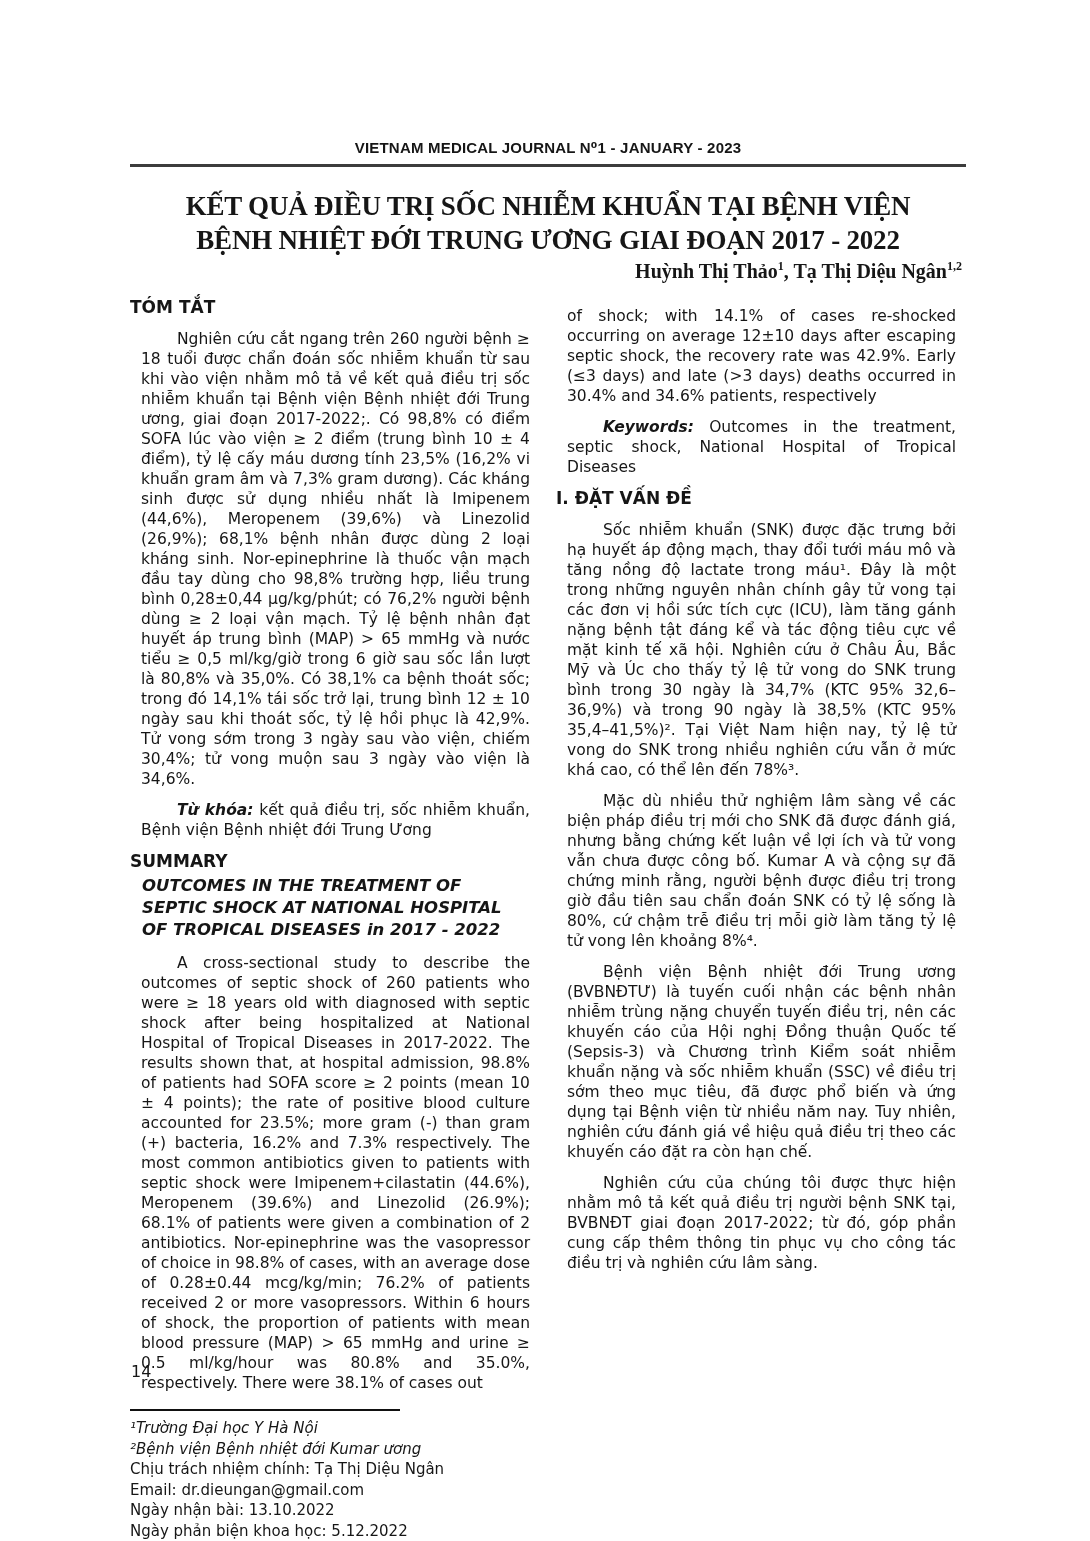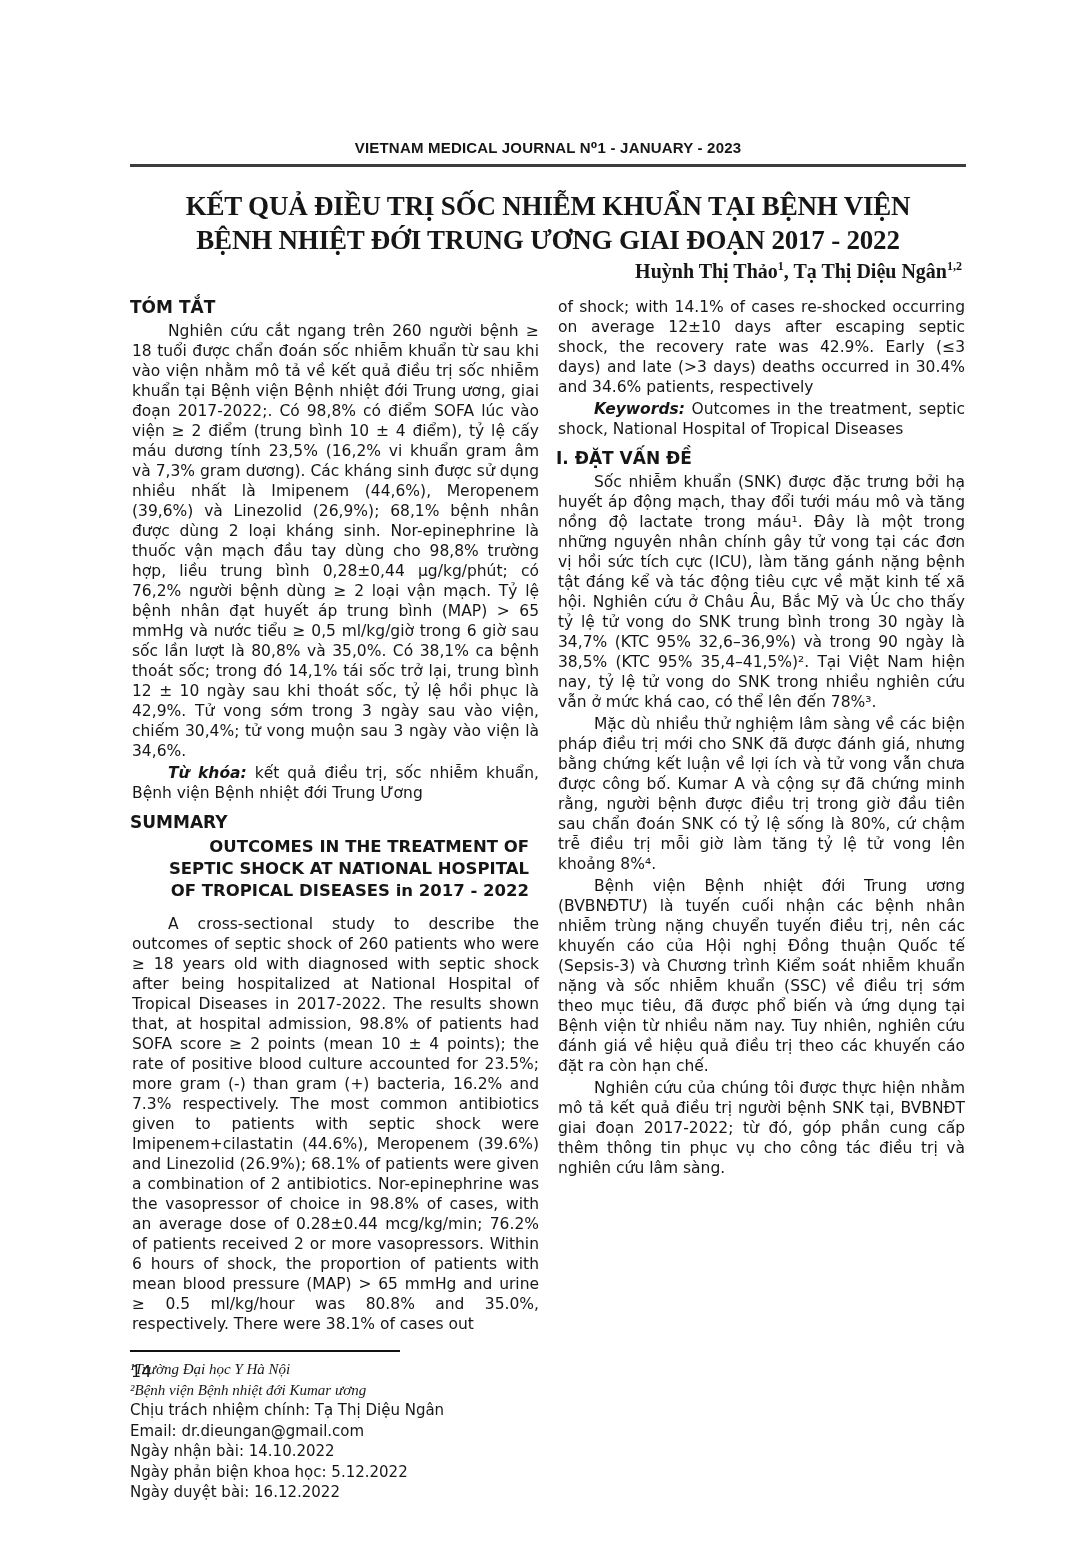--- a/index.html
+++ b/index.html
@@ -52,38 +52,39 @@
     font-weight:bold;
     margin:9px 0 3px 0;
     line-height:21px;
     font-family:"DejaVu Sans", sans-serif;
   }
   h2.first{margin-top:2px;}
   h2.tight{font-size:16.2px;letter-spacing:-.45px;white-space:nowrap;}
   .en-title{
     font-size:16.5px;
     font-weight:bold;
-    text-align:right;
+    text-align:left;
     margin:2px 0 12px 0;
     line-height:22px;
     padding:0 12px;
+    font-style:italic;
   }
   p.body{
-    margin:2px;
+    margin:11px;
     font-size:15.5px;
     line-height:20px;
     text-align:justify;
     text-justify:inter-word;
   }
   p.indent{text-indent:36px;}
   .bi{font-weight:bold;font-style:italic;}
   .footnotes{margin-top:16px;}
   .fn-rule{width:270px;border-top:2px solid #111;margin-bottom:7px;}
   .fn{font-size:15px;line-height:20.5px;}
-  .fn.italic{font-style:italic;font-family:Liberation Serif, serif;}
+  .fn.italic{font-style:italic;}
   .page-number{
     position:absolute;
     left:131px;top:1362px;
     font-size:16px;
   }
 </style>
 </head>
 <body>
 
 <div class="page">
@@ -110,21 +111,21 @@
         <h2>SUMMARY</h2>
         <div class="en-title">OUTCOMES IN THE TREATMENT OF SEPTIC SHOCK AT NATIONAL HOSPITAL OF TROPICAL DISEASES in 2017 - 2022</div>
         <p class="body indent">A cross-sectional study to describe the outcomes of septic shock of 260 patients who were ≥ 18 years old with diagnosed with septic shock after being hospitalized at National Hospital of Tropical Diseases in 2017-2022. The results shown that, at hospital admission, 98.8% of patients had SOFA score ≥ 2 points (mean 10 ± 4 points); the rate of positive blood culture accounted for 23.5%; more gram (-) than gram (+) bacteria, 16.2% and 7.3% respectively. The most common antibiotics given to patients with septic shock were Imipenem+cilastatin (44.6%), Meropenem (39.6%) and Linezolid (26.9%); 68.1% of patients were given a combination of 2 antibiotics. Nor-epinephrine was the vasopressor of choice in 98.8% of cases, with an average dose of 0.28±0.44 mcg/kg/min; 76.2% of patients received 2 or more vasopressors. Within 6 hours of shock, the proportion of patients with mean blood pressure (MAP) &gt; 65 mmHg and urine ≥ 0.5 ml/kg/hour was 80.8% and 35.0%, respectively. There were 38.1% of cases out</p>
 
         <div class="footnotes">
           <div class="fn-rule"></div>
           <div class="fn italic">¹Trường Đại học Y Hà Nội</div>
           <div class="fn italic">²Bệnh viện Bệnh nhiệt đới Kumar ương</div>
           <div class="fn">Chịu trách nhiệm chính: Tạ Thị Diệu Ngân</div>
           <div class="fn">Email: dr.dieungan@gmail.com</div>
-          <div class="fn">Ngày nhận bài: 14.10.2022</div>
+          <div class="fn">Ngày nhận bài: 13.10.2022</div>
           <div class="fn">Ngày phản biện khoa học: 5.12.2022</div>
           <div class="fn">Ngày duyệt bài: 16.12.2022</div>
         </div>
       </div>
 
       <div class="col">
         <p class="body">of shock; with 14.1% of cases re-shocked occurring on average 12±10 days after escaping septic shock, the recovery rate was 42.9%. Early (≤3 days) and late (&gt;3 days) deaths occurred in 30.4% and 34.6% patients, respectively</p>
         <p class="body indent"><span class="bi">Keywords:</span><span> Outcomes in the treatment, septic shock, National Hospital of Tropical Diseases</span></p>
 
         <h2>I. ĐẶT VẤN ĐỀ</h2>

